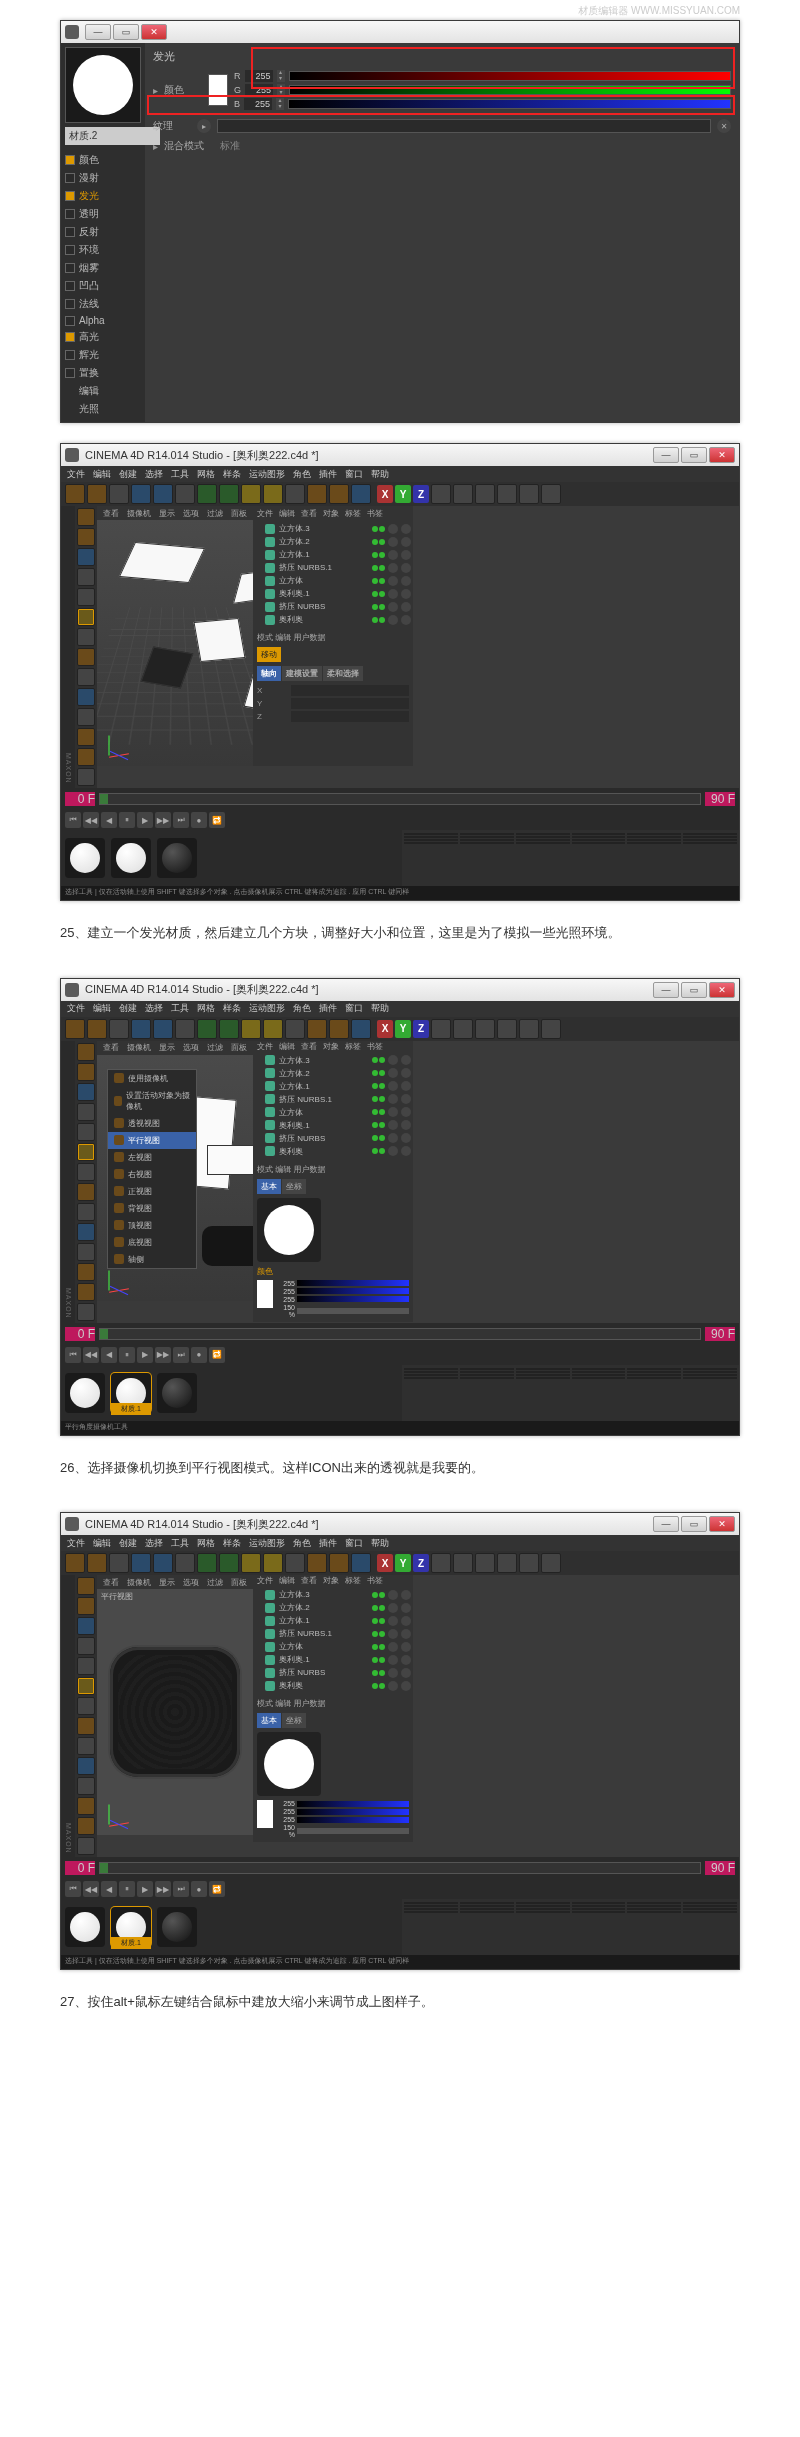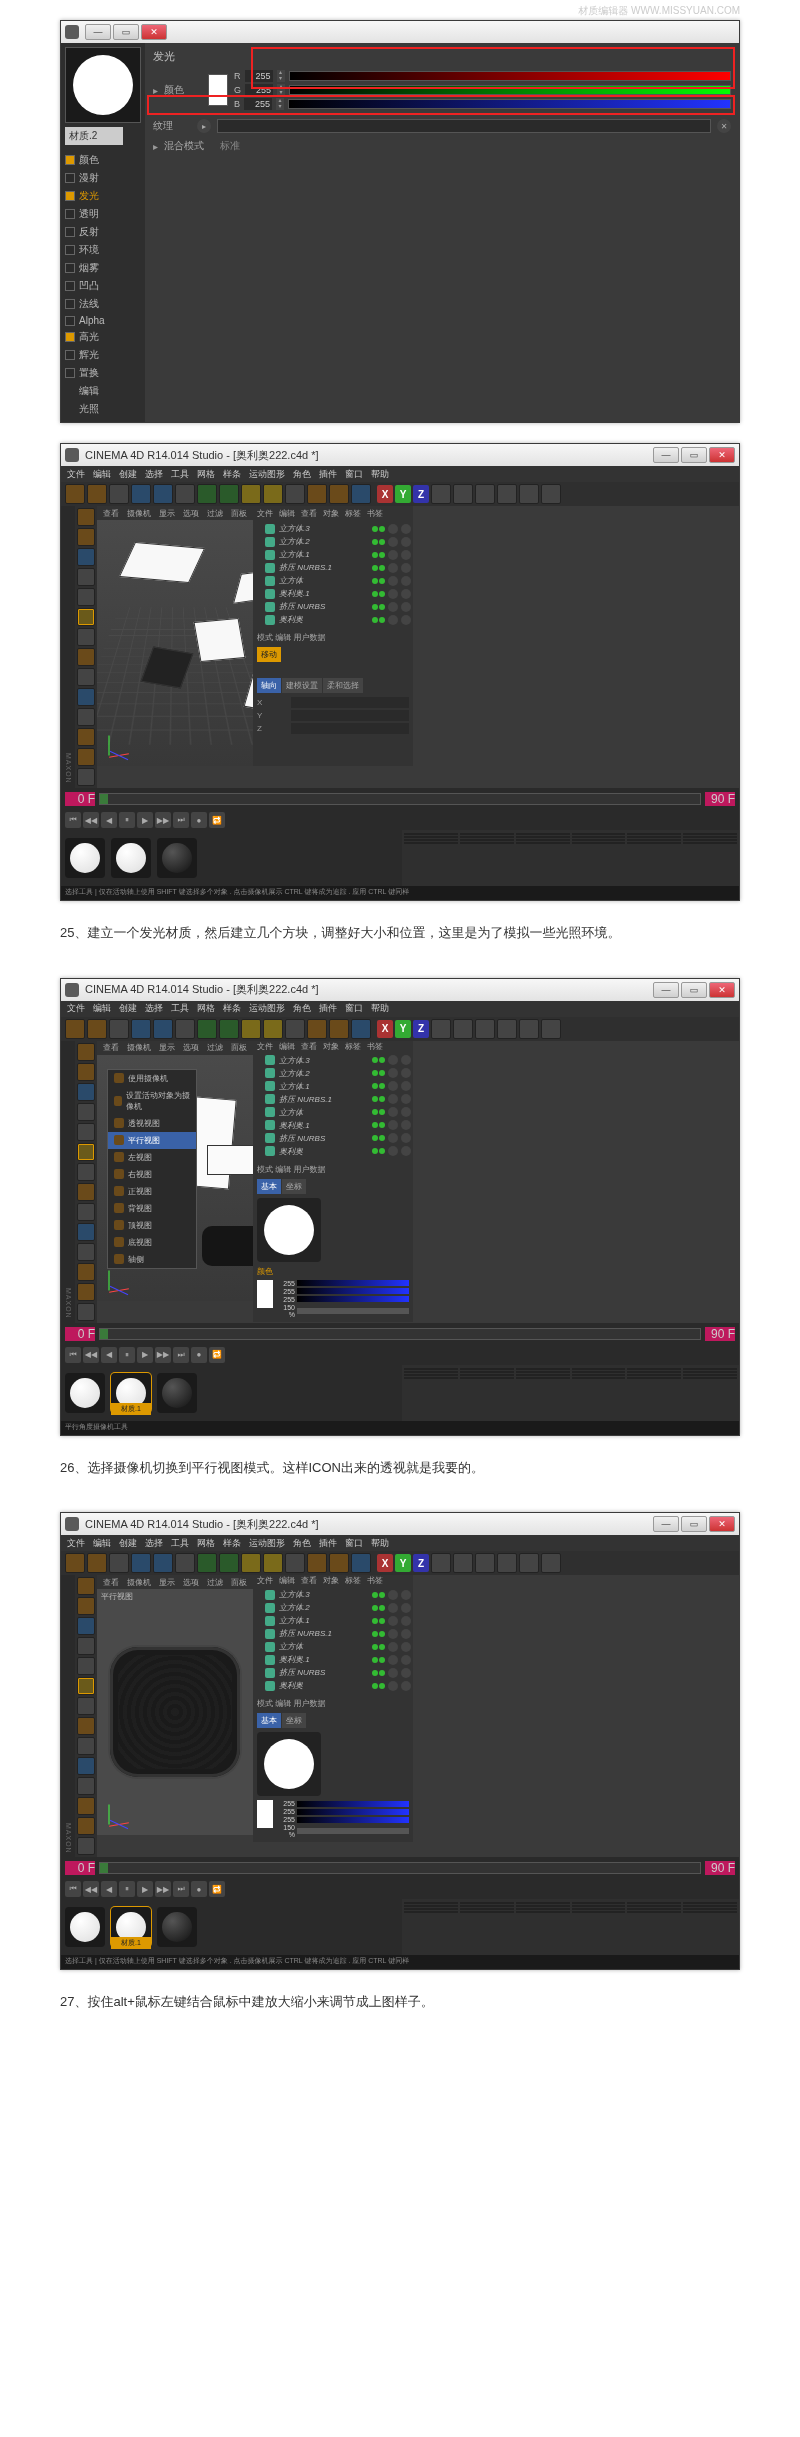--- a/index.html
+++ b/index.html
@@ -13,21 +13,21 @@
 .titlebar .ttl { flex: 1; }
 .titlebar .wbtns { display: flex; gap: 2px; }
 .titlebar .wbtn { width: 26px; height: 16px; background: linear-gradient(#f0f0f0,#d0d0d0); border: 1px solid #999; border-radius: 2px; font-size: 9px; display: flex; align-items: center; justify-content: center; color: #444; }
 .titlebar .wbtn.close { background: linear-gradient(#e67,#c33); color: #fff; }
 
 
 .matbody { background: #3a3a3a; color: #bbb; display: flex; min-height: 340px; }
 .matleft { width: 84px; background: #2e2e2e; padding: 4px; }
 .preview { width: 76px; height: 76px; background: #1a1a1a; border: 1px solid #555; display: flex; align-items: center; justify-content: center; }
 .preview .ball { width: 60px; height: 60px; background: #fff; border-radius: 50%; }
-.matname { margin-top: 4px; width: 58px; height: 18px; background: #ccc; color: #333; font-size: 10px; padding: 2px 4px; }
+.matname { margin-top: 4px; width: 95px; height: 18px; background: #ccc; color: #333; font-size: 10px; padding: 2px 4px; }
 .chlist { margin-top: 6px; }
 .ch { display: flex; align-items: center; gap: 4px; font-size: 10px; padding: 2px 0; }
 .ch .cb { width: 10px; height: 10px; border: 1px solid #666; background: #2a2a2a; }
 .ch .cb.on { background: #d90; }
 .ch.active { color: #d90; }
 .ch.noCB .cb { visibility: hidden; }
 
 .matright { flex: 1; padding: 6px 8px; font-size: 10px; }
 .sectitle { font-size: 11px; margin-bottom: 6px; }
 .prow { display: flex; align-items: center; gap: 6px; margin-bottom: 4px; min-height: 16px; }
@@ -89,21 +89,21 @@
 .cube { position: absolute; background: #f8f8f8; border: 1px solid #333; }
 .cameraMenu { position: absolute; left: 10px; top: 14px; width: 90px; background: #2a2a2a; border: 1px solid #555; font-size: 8px; }
 .cameraMenu .cmi { padding: 3px 6px; color: #bbb; display: flex; align-items: center; gap: 4px; }
 .cameraMenu .cmi.hl { background: #3a62a8; color: #fff; }
 .cameraMenu .cmi .ico { width: 10px; height: 10px; background: #6a4a1a; border-radius: 2px; }
 .cookie { position: absolute; width: 130px; height: 130px; left: 50%; top: 50%; transform: translate(-50%,-50%); background: #1a1a1a; border-radius: 28px; box-shadow: inset 0 0 0 3px #333, 0 0 0 2px #444; }
 .cookie::after { content:""; position:absolute; inset:8px; border-radius: 22px; background: repeating-radial-gradient(circle,#222 0 4px,#1a1a1a 4px 8px); opacity:.6; }
 
 .rpanel { width: 160px; background: #2f2f2f; display: flex; flex-direction: column; font-size: 8px; }
 .rpanel .hdr { height: 14px; background: #333; display: flex; align-items: center; gap: 6px; padding: 0 4px; color: #aaa; }
-.objlist { flex: 0 0 auto; min-height: 90px; background: #333; padding: 2px; overflow: hidden; font-style: italic; }
+.objlist { flex: 0 0 auto; min-height: 90px; background: #333; padding: 2px; overflow: hidden; }
 .objrow { display: flex; align-items: center; gap: 2px; padding: 1px 0; color: #bbb; }
 .objrow .ind { width: 8px; }
 .objrow .oi { width: 10px; height: 10px; border-radius: 2px; display: flex; align-items: center; justify-content: center; font-size: 7px; }
 .objrow .oi.c { background: #4a8; }
 .objrow .oi.n { background: #4a8; }
 .objrow .nm { flex: 1; padding-left: 2px; white-space: nowrap; overflow: hidden; }
 .objrow .dots { display: flex; gap: 1px; }
 .objrow .dot { width: 6px; height: 6px; border-radius: 3px; background: #666; }
 .objrow .dot.on { background: #3b3; }
 .objrow .tag { width: 10px; height: 10px; background: #444; border-radius: 5px; margin-left: 1px; }
@@ -479,21 +479,21 @@
                   <span class="dot on"></span>
                   <span class="dot on"></span>
                 </span>
                 <span class="tag"></span>
                 <span class="tag"></span>
               </div>
             </div>
           <div class="attrpanel">
             <div style="color:#aaa;margin-bottom:4px;">模式 编辑 用户数据</div>
             <div style="background:#d90;color:#222;padding:2px 4px;display:inline-block;">移动</div>
-            <div class="attrtabs" id="at1" style="margin-top:16px;">
+            <div class="attrtabs" id="at1" style="margin-top:4px;font-weight:bold;">
                 <span class="on">轴向</span>
                 <span>建模设置</span>
                 <span>柔和选择</span>
               </div>
             <div id="af1">
                 <div class="attrfld">
                   <span class="al">X</span>
                   <span class="av"></span>
                 </div>
                 <div class="attrfld">

